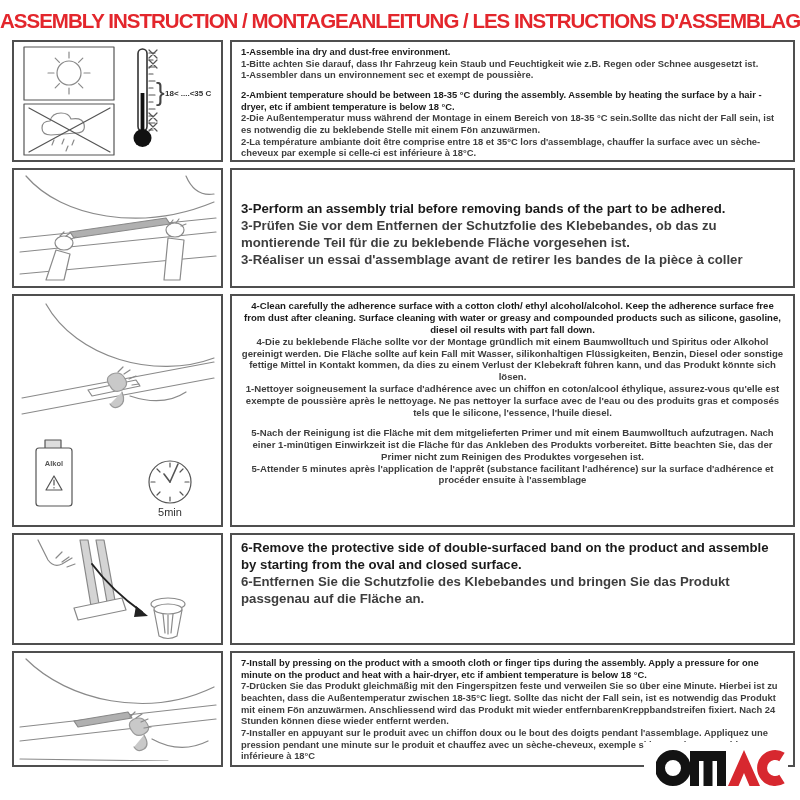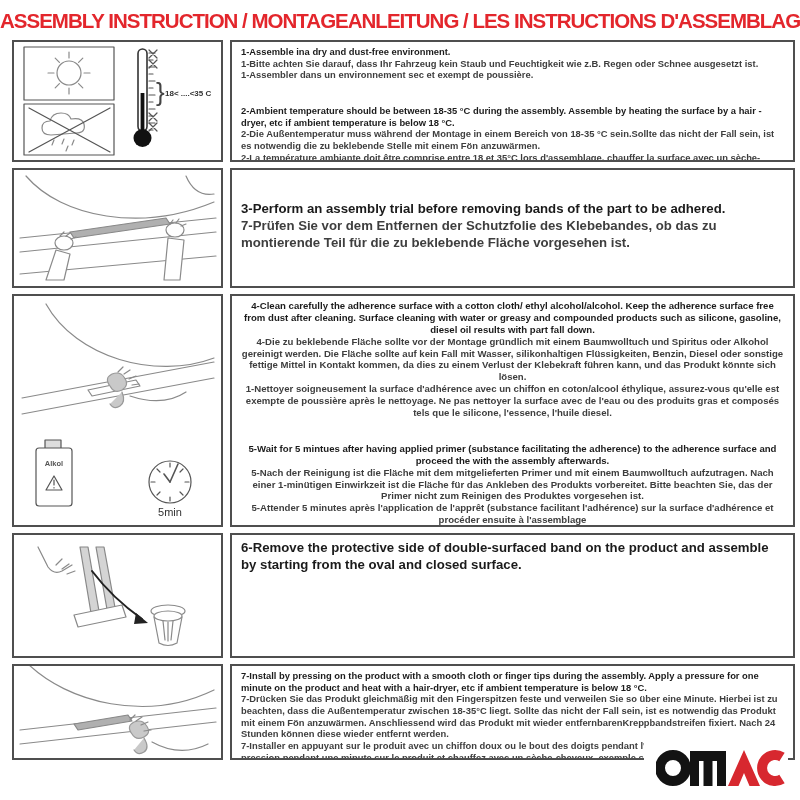--- a/index.html
+++ b/index.html
@@ -3,28 +3,28 @@
 <meta charset="utf-8">
 <style>
   html,body{margin:0;padding:0;background:#ffffff;}
   body{width:800px;height:800px;position:relative;font-family:"Liberation Sans",sans-serif;overflow:hidden;}
   .title{color:#e3262c;font-weight:700;font-size:20.5px;letter-spacing:-1px;text-align:center;white-space:nowrap;margin:9px 0 7px 0;}
   .table{margin:0 5px 0 12px;}
   .row{display:flex;gap:7px;margin-bottom:6px;}
   .cell{border:2px solid #4f4f4f;box-sizing:border-box;background:#fff;}
   .icon-cell{width:211px;flex:none;display:flex;align-items:center;justify-content:center;overflow:hidden;}
   .text-cell{flex:1;padding:4px 9px;overflow:hidden;}
-  .r1{height:122px}.r2{height:120px}.r3{height:233px}.r4{height:125px}.r5{height:96px}
+  .r1{height:122px}.r2{height:120px}.r3{height:233px}.r4{height:112px}.r5{height:116px}
   .r2 .text-cell{padding-top:30px;}
   .small p{font-size:9.4px;line-height:1.24;margin:0;}
   .r3 .small p{font-size:9.6px;text-align:center;}
   .big p{font-size:13.2px;line-height:1.3;margin:0;}
   p.en{font-weight:700;color:#1b1b1b;}
   p.de,p.fr{font-weight:700;color:#3e3e3e;}
-  .step+.step{margin-top:24px;}
+  .step+.step{margin-top:8px;}
   .illus{stroke:#8a8a8a;stroke-width:1.2;fill:none;stroke-linecap:round;stroke-linejoin:round;}
   .dark{stroke:#555;}
   .logo-wrap{position:absolute;top:742px;right:12px;background:#fff;padding:2px 0 2px 12px;z-index:5;}
 </style>
 </head>
 <body>
 
 <div class="page">
 
   <h1 class="title">ASSEMBLY INSTRUCTION / MONTAGEANLEITUNG / LES INSTRUCTIONS D'ASSEMBLAGE</h1>
@@ -92,21 +92,22 @@
               <polygon points="146,106 150,64 166,66 162,106" fill="#fff"></polygon>
               <ellipse cx="157" cy="56" rx="9" ry="7" fill="#fff"></ellipse>
               <path d="M152,50 l3,-4 M158,49 l3,-4 M163,52 l5,-2"></path>
             </g>
           </g>
         </svg>
       </div>
       <div class="cell text-cell big">
         <div class="step">
           <p class="en">3-Perform an assembly trial before removing bands of the part to be adhered.</p>
-          <p class="de">7-Prüfen Sie vor dem Entfernen der Schutzfolie des Klebebandes, ob das zu montierende Teil für die zu beklebende Fläche vorgesehen ist.</p>
+          <p class="de">3-Prüfen Sie vor dem Entfernen der Schutzfolie des Klebebandes, ob das zu montierende Teil für die zu beklebende Fläche vorgesehen ist.</p>
+          <p class="fr">3-Réaliser un essai d'assemblage avant de retirer les bandes de la pièce à coller</p>
         </div>
       </div>
     </div>
 
     <div class="row r3">
       <div class="cell icon-cell">
         <svg width="200" height="222" viewBox="0 0 200 222">
           <g class="illus">
             <path d="M28,4 C58,58 138,80 196,58"></path>
             <path d="M4,98 L196,62 M4,114 L196,78"></path>
@@ -134,21 +135,20 @@
           <text x="152" y="216" font-size="11" fill="#333" text-anchor="middle">5min</text>
         </svg>
       </div>
       <div class="cell text-cell small">
         <div class="step">
           <p class="en">4-Clean carefully the adherence surface with a cotton cloth/ ethyl alcohol/alcohol. Keep the adherence surface free from dust after cleaning. Surface cleaning with water or greasy and compounded products such as silicone, gasoline, diesel oil results with part fall down.</p>
           <p class="de">4-Die zu beklebende Fläche sollte vor der Montage gründlich mit einem Baumwolltuch und Spiritus oder Alkohol gereinigt werden. Die Fläche sollte auf kein Fall mit Wasser, silikonhaltigen Flüssigkeiten, Benzin, Diesel oder sonstige fettige Mittel in Kontakt kommen, da dies zu einem Verlust der Klebekraft führen kann, und das Produkt könnte sich lösen.</p>
           <p class="fr">1-Nettoyer soigneusement la surface d'adhérence avec un chiffon en coton/alcool éthylique, assurez-vous qu'elle est exempte de poussière après le nettoyage. Ne pas nettoyer la surface avec de l'eau ou des produits gras et composés tels que le silicone, l'essence, l'huile diesel.</p>
         </div>
         <div class="step">
-          <p class="en">5-Wait for 5 mintues after having applied primer (substance facilitating the adherence) to the adherence surface and proceed the with the assembly afterwards.</p>
           <p class="de">5-Nach der Reinigung ist die Fläche mit dem mitgelieferten Primer und mit einem Baumwolltuch aufzutragen. Nach einer 1-minütigen Einwirkzeit ist die Fläche für das Ankleben des Produkts vorbereitet. Bitte beachten Sie, das der Primer nicht zum Reinigen des Produktes vorgesehen ist.</p>
           <p class="fr">5-Attender 5 minutes après l'application de l'apprêt (substance facilitant l'adhérence) sur la surface d'adhérence et procéder ensuite à l'assemblage</p>
         </div>
       </div>
     </div>
 
     <div class="row r4">
       <div class="cell icon-cell">
         <svg width="200" height="102" viewBox="0 0 200 102">
           <g class="illus">
@@ -166,20 +166,21 @@
               <ellipse cx="150" cy="71" rx="14" ry="5" fill="#fff"></ellipse>
               <path d="M136,72 L141,98 M164,72 L159,98 M141,98 q9,5 18,0"></path>
               <path d="M145,76 l2,19 M150,77 l0,19 M155,76 l-2,19"></path>
             </g>
           </g>
         </svg>
       </div>
       <div class="cell text-cell big">
         <div class="step">
           <p class="en">6-Remove the protective side of double-surfaced band on the product and assemble by starting from the oval and closed surface.</p>
+          <p class="de">6-Entfernen Sie die Schutzfolie des Klebebandes und bringen Sie das Produkt passgenau auf die Fläche an.</p>
         </div>
       </div>
     </div>
 
     <div class="row r5">
       <div class="cell icon-cell">
         <svg width="200" height="104" viewBox="0 0 200 104">
           <g class="illus">
             <path d="M8,2 C50,44 130,62 196,30"></path>
             <path d="M2,70 L198,48 M2,84 L198,62 M2,102 L150,104"></path>

